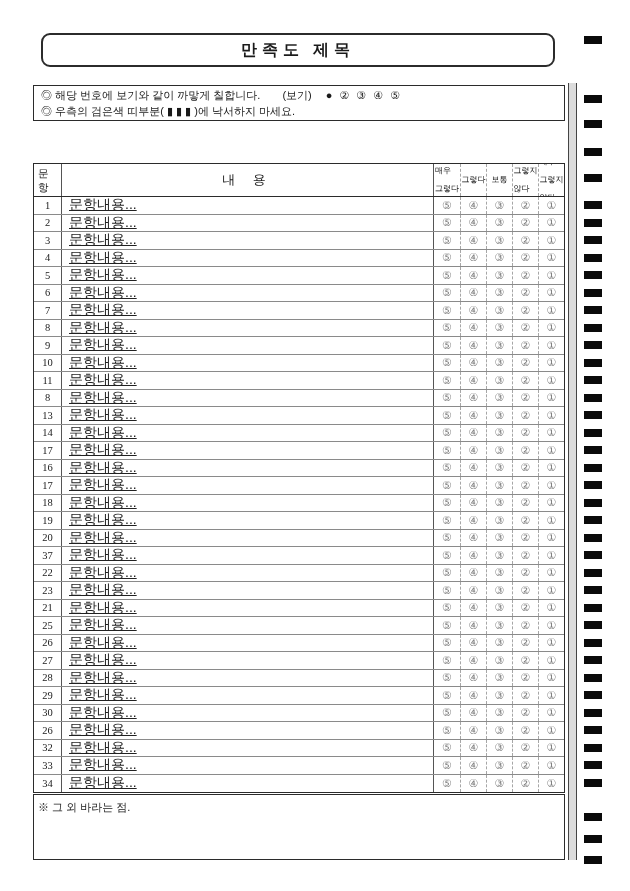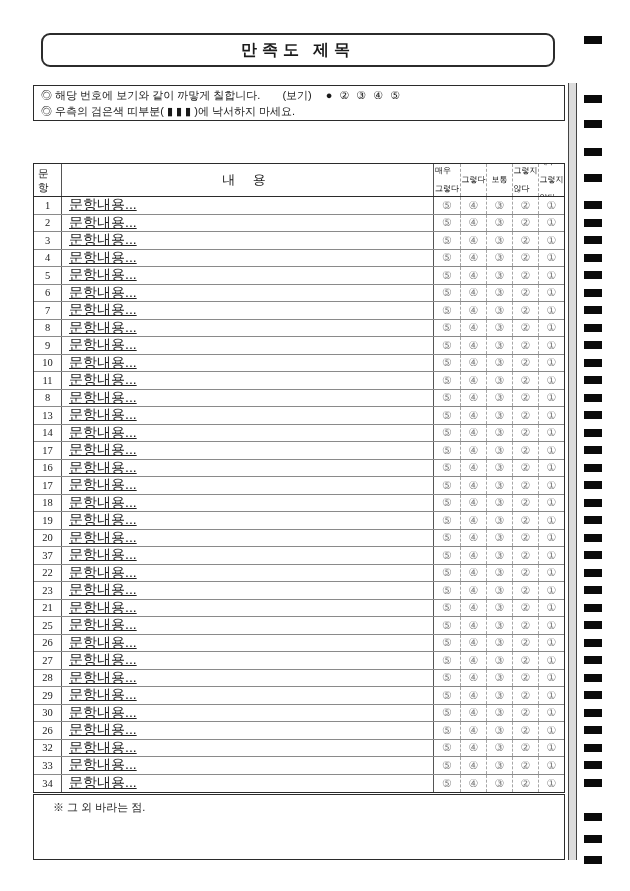--- a/index.html
+++ b/index.html
@@ -64,21 +64,21 @@
   .c-content {
     font-size:14px; justify-content:flex-start; padding-left:7px; color:#222;
     border-right:1px solid #555;
     text-decoration:underline;
   }
   .c-bub { font-size:11px; color:#7c7c7c; }
 
   
   .note-box {
     position:absolute; left:33px; top:794px; width:532px; height:66px;
-    border:1.5px solid #2b2b2b; padding:5px 19px; font-size:11px;
+    border:1.5px solid #2b2b2b; padding:5px 4px; font-size:11px;
   }
 
   
   .band {
     position:absolute; left:568px; top:83px; width:9px; height:777px;
     background:#dcdcdc; border-left:1.5px solid #444; border-right:1.5px solid #444;
   }
   .mark { position:absolute; left:584px; width:18px; height:8px; background:#0a0a0a; }
 </style>
 </head>

